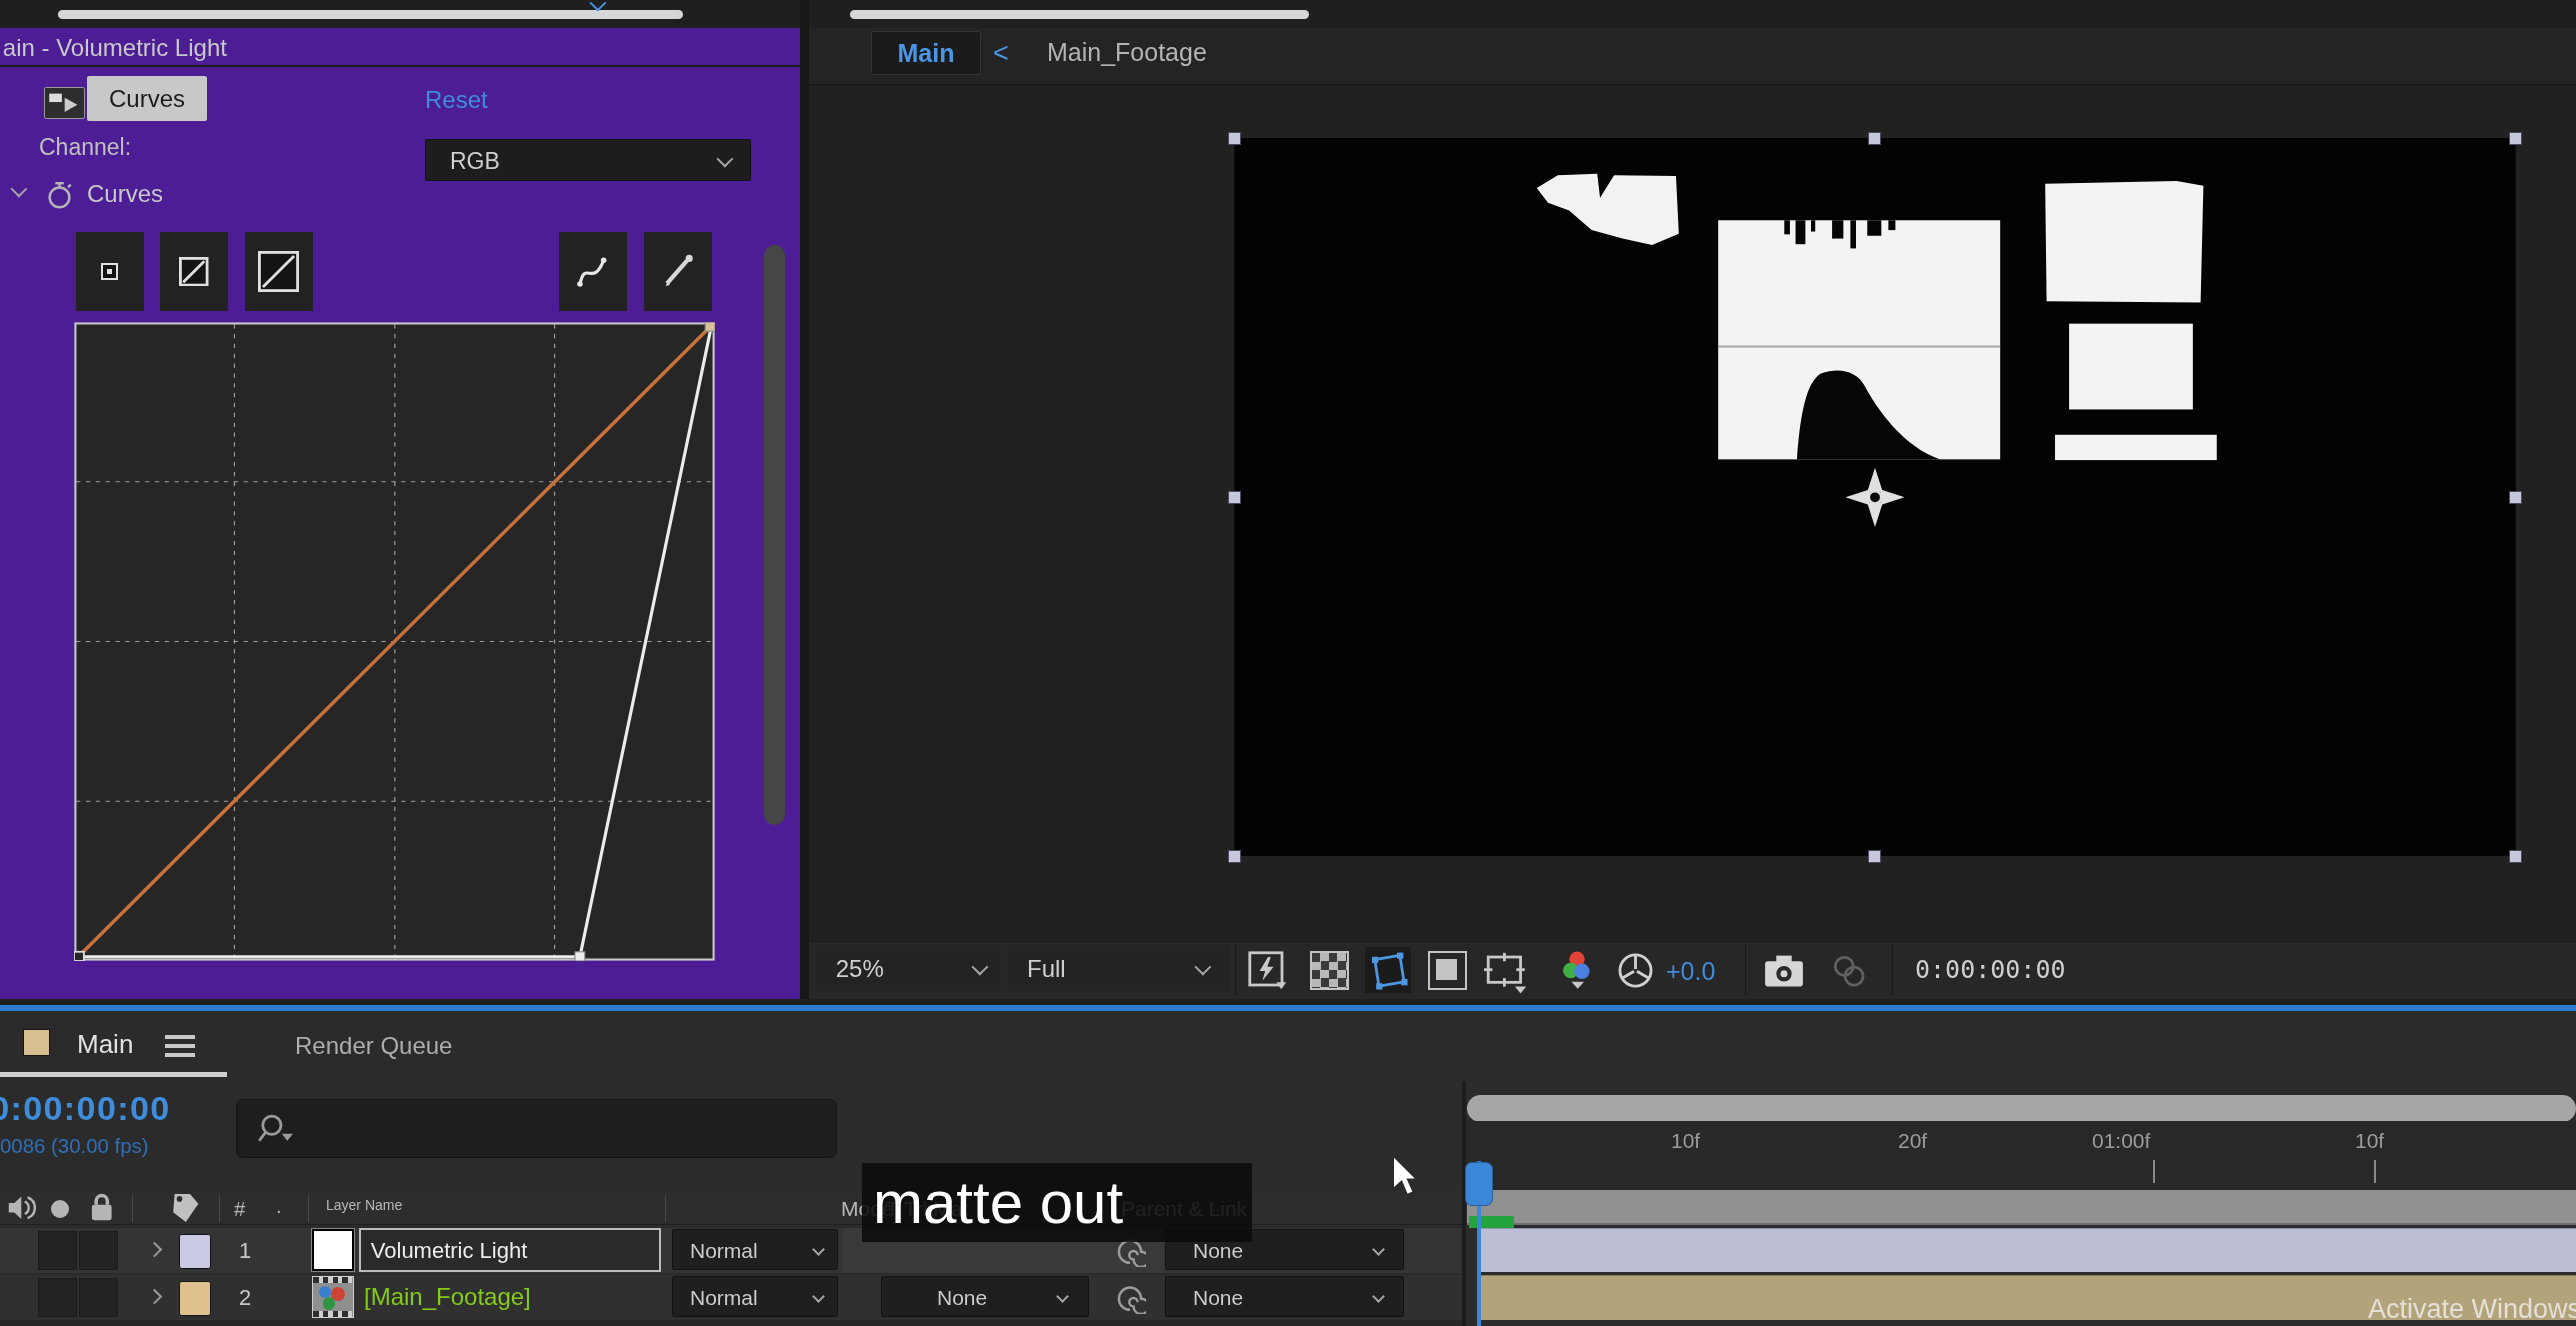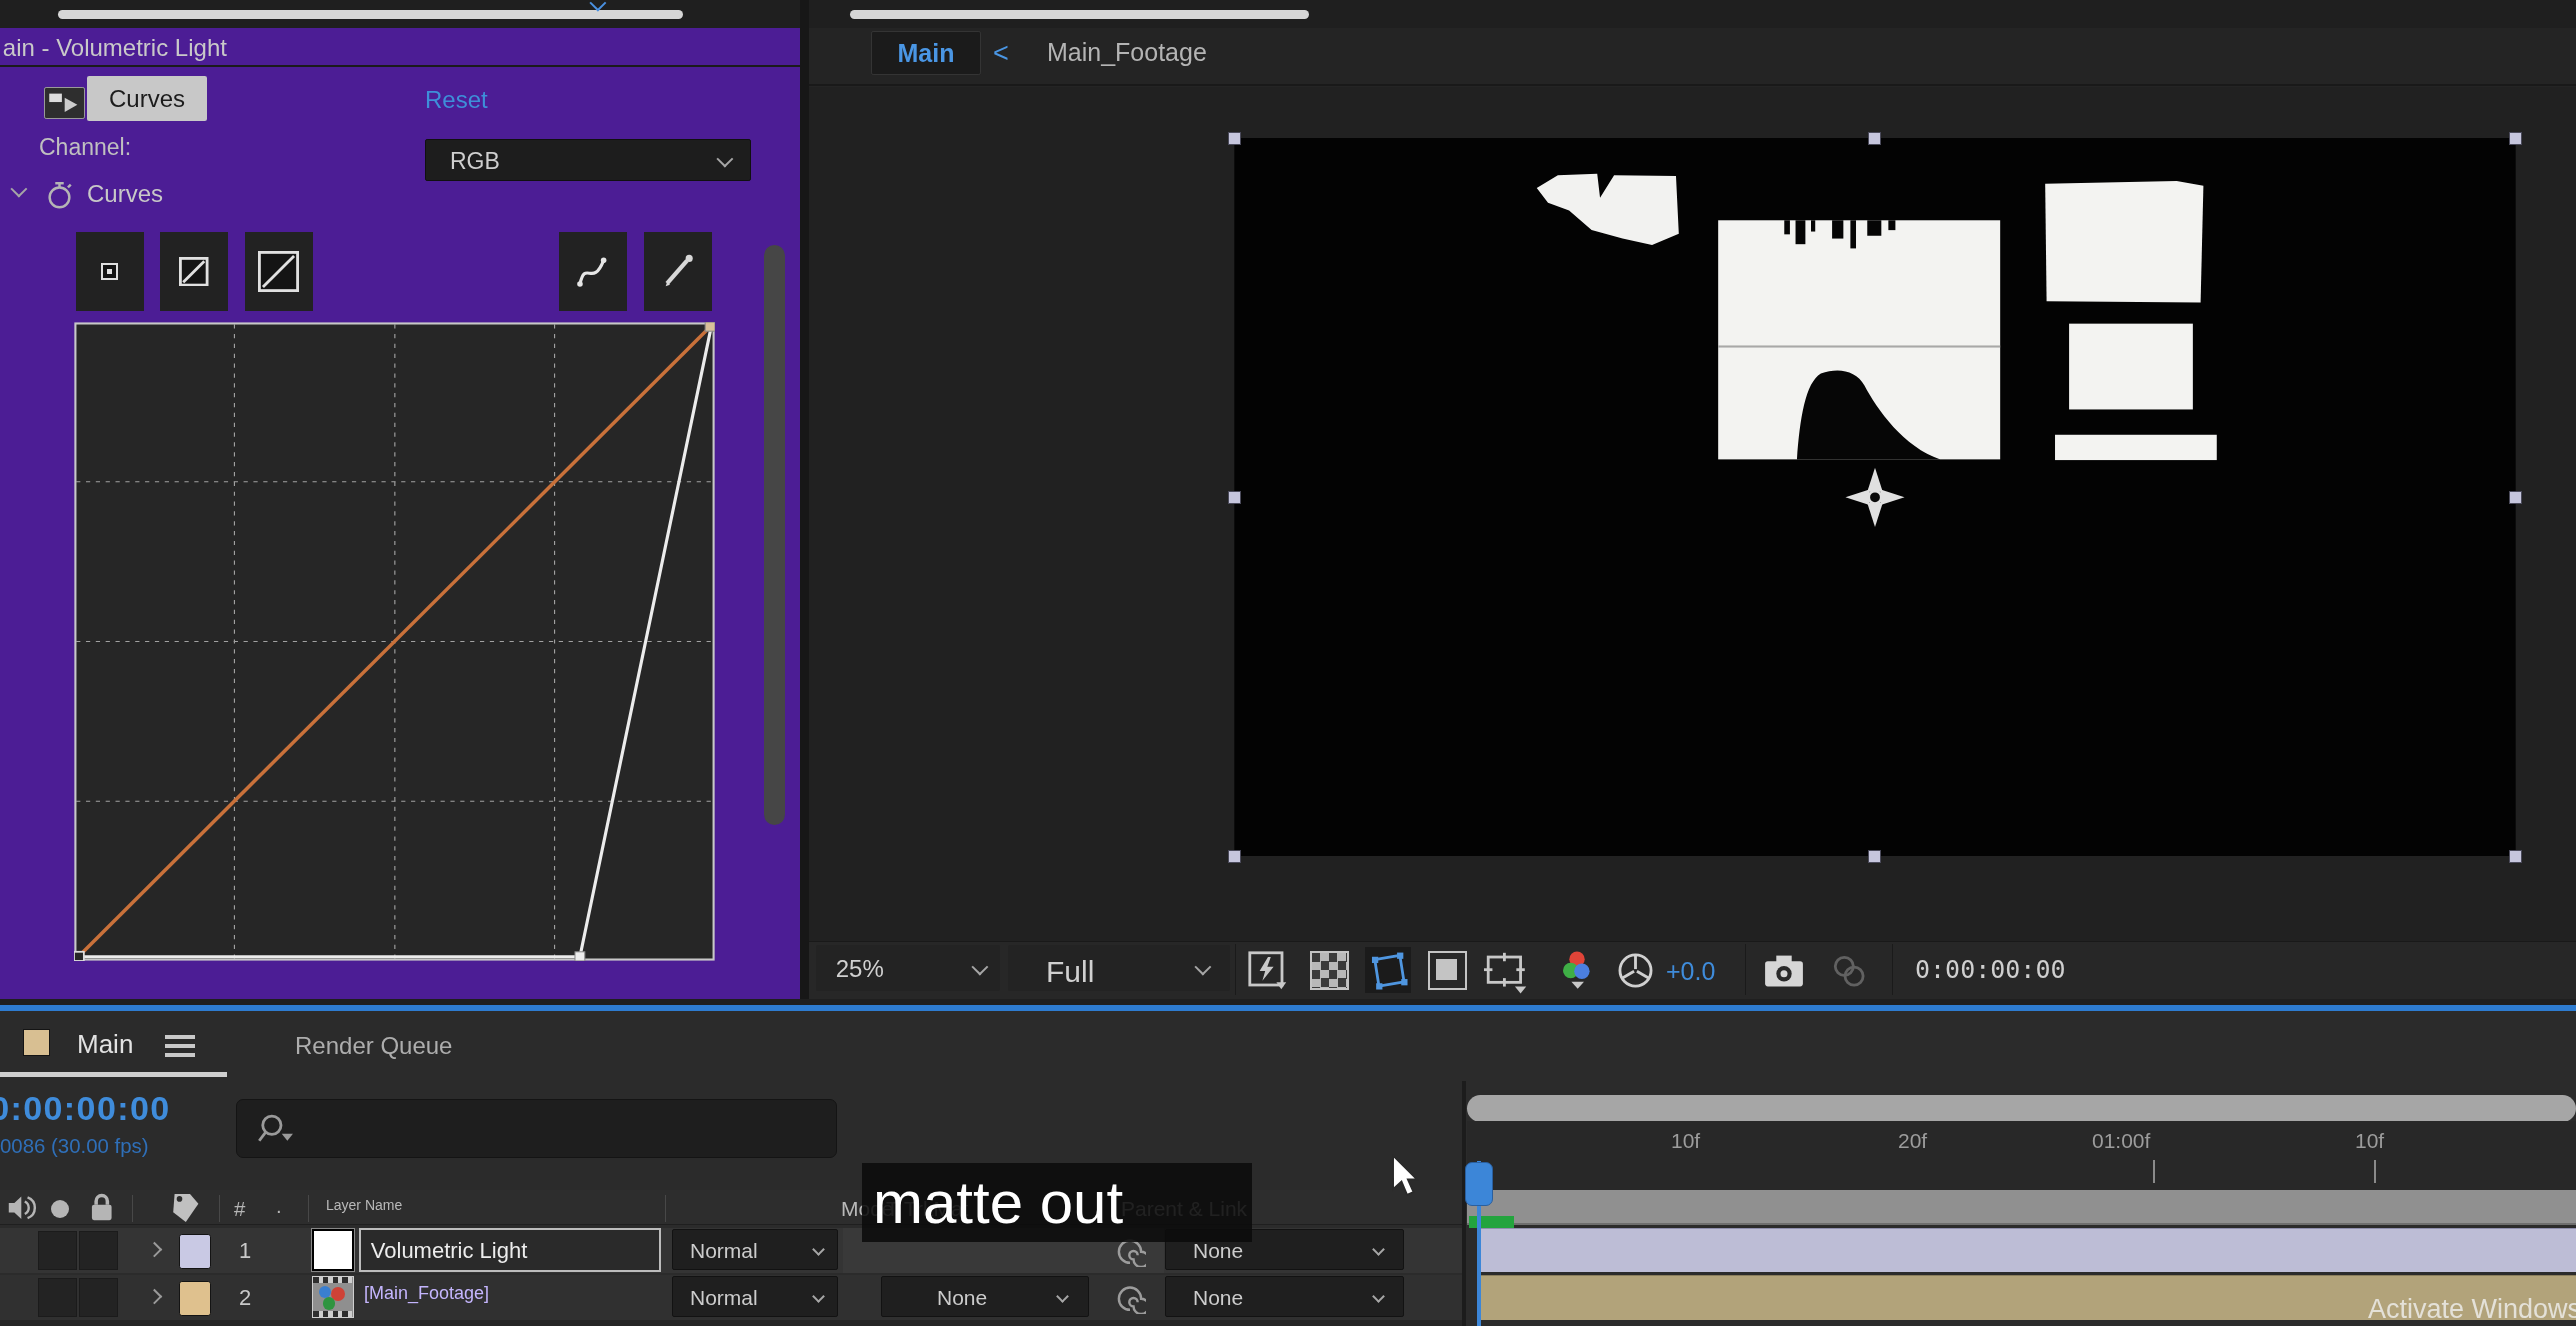--- a/index.html
+++ b/index.html
@@ -170,21 +170,21 @@
     <div class="abs handle" style="left:419px;top:850px;"></div>
     <div class="abs handle" style="left:1059px;top:850px;"></div>
     <div class="abs handle" style="left:1700px;top:850px;"></div>
 
     <div class="abs" style="left:0;top:941px;width:1767px;height:58px;background:#272727;border-top:1.4px solid #191919;"></div>
     <div class="abs" style="left:7px;top:945px;width:184px;height:46px;background:#232323;border-radius:2.1px;">
       <span class="abs txt" style="left:19.7px;top:9.8px;font-size:24px;color:#d0d0d0;">25%</span>
       <span class="abs chev-d" style="left:155px;top:14px;"></span>
     </div>
     <div class="abs" style="left:199px;top:945px;width:222px;height:46px;background:#232323;border-radius:2.1px;">
-      <span class="abs txt" style="left:38px;top:9.8px;font-size:30px;color:#d0d0d0;">Full</span>
+      <span class="abs txt" style="left:19px;top:9.8px;font-size:24px;color:#d0d0d0;">Full</span>
       <span class="abs chev-d" style="left:186px;top:14px;"></span>
     </div>
     <div class="abs vline" style="left:426px;top:944px;height:51px;background:#1a1a1a;"></div>
 
     <div class="abs" style="left:438px;top:950px;width:42px;height:42px;">
       <svg width="42" height="42" viewBox="0 0 60 60" fill="none">
         <rect x="4" y="4" width="46" height="46" stroke="#c8c8c8" stroke-width="4"></rect>
         <polygon points="30,10 18,30 26,30 22,44 38,24 29,24 34,10" fill="#c8c8c8"></polygon>
         <polygon points="42,46 56,46 49,56" fill="#c8c8c8"></polygon>
       </svg>
@@ -330,21 +330,21 @@
       <div class="abs chev-r" style="left:148px;top:12.7px;"></div>
       <div class="abs" style="left:179px;top:5.6px;width:32px;height:35px;background:#dfc18e;border:0.7px solid #141414;border-radius:2.8px;"></div>
       <div class="abs txt" style="left:239px;top:9.8px;font-size:22px;color:#c9c9c9;">2</div>
       <div class="abs" style="left:312px;top:1.4px;width:42px;height:42px;background:#8f8f8f;border:1.4px solid #cfcfcf;">
         <div class="abs" style="left:0;top:0;width:39px;height:5.6px;background:repeating-linear-gradient(90deg,#2e2e2e 0 5.6px,#cfcfcf 5.6px 9.8px);"></div>
         <div class="abs" style="left:0;top:34px;width:39px;height:5.6px;background:repeating-linear-gradient(90deg,#2e2e2e 0 5.6px,#cfcfcf 5.6px 9.8px);"></div>
         <div class="abs" style="left:5.6px;top:8.4px;width:12.7px;height:12.7px;border-radius:50%;background:#3a7fd0;"></div>
         <div class="abs" style="left:18.3px;top:9.8px;width:14px;height:14px;border-radius:50%;background:#cf4236;"></div>
         <div class="abs" style="left:9.8px;top:19.7px;width:12.7px;height:12.7px;border-radius:50%;background:#2f9440;"></div>
       </div>
-      <span class="abs txt" style="left:364px;top:8.4px;font-size:18px;color:#c4b5fd;">[Main_Footage]</span>
+      <span class="abs txt" style="left:364px;top:8.4px;font-size:24px;color:#84cc16;">[Main_Footage]</span>
       <div class="abs well" style="left:672px;top:1.4px;width:166px;height:41px;">
         <span class="abs txt" style="left:17px;top:8.4px;font-size:21px;color:#cccccc;">Normal</span>
         <span class="abs chev-d small" style="left:138px;top:12.7px;"></span>
       </div>
       <div class="abs well" style="left:881px;top:1.4px;width:208px;height:41px;">
         <span class="abs txt" style="left:55px;top:8.4px;font-size:21px;color:#cccccc;">None</span>
         <span class="abs chev-d small" style="left:173px;top:12.7px;"></span>
       </div>
       <svg class="abs" style="left:1114px;top:7px;" width="32" height="32" viewBox="0 0 46 46" fill="none">
         <path d="M23,40 a16,16 0 1 1 16,-16 a11,11 0 1 1 -11,11 a6,6 0 1 1 6,-6" stroke="#9c9c9c" stroke-width="3.5"></path>

